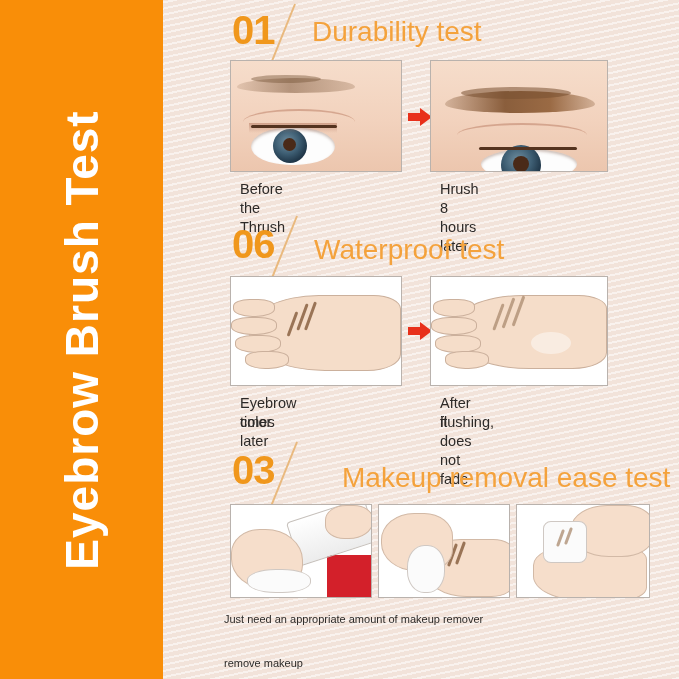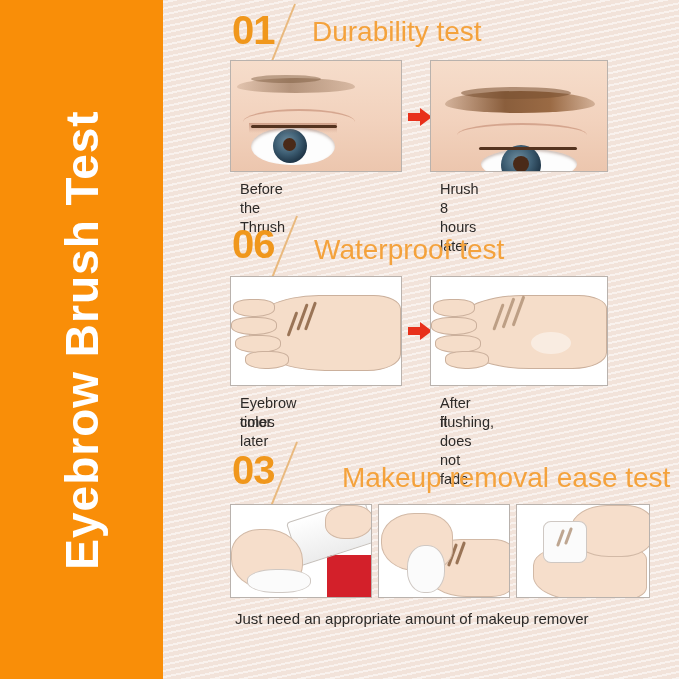--- a/index.html
+++ b/index.html
@@ -99,22 +99,22 @@
   .finger{position:absolute;background:#f5ddc9;border:1px solid #cbb09c;border-radius:40% 40% 46% 46%;}
   .swatch{position:absolute;background:#8a6242;border-radius:2px;transform:rotate(20deg);opacity:.85;}
   .swatch.light{background:#a98a6d;opacity:.75;}
   
   .stepimg{position:absolute;inset:0;background:#ffffff;overflow:hidden;}
   .blob{position:absolute;background:#f6decb;border:1px solid #d2b9a6;}
   .bottle{position:absolute;background:linear-gradient(180deg,#ffffff,#ececec);border:1px solid #c6c0bb;border-radius:4px;}
   .cloth{position:absolute;background:#d3202a;}
   .pad{position:absolute;background:#fbfbfb;border:1px solid #cfc8c3;border-radius:45%;}
   .desc{
-    position:absolute;left:235px;
-    font-size:15px;color:#2c2a28;line-height:22px;
+    position:absolute;left:224px;
+    font-size:11px;color:#2c2a28;line-height:22px;
     width:430px;
   }
 </style>
 </head>
 <body>
 
 <div id="page">
   <div id="bg-texture"></div>
 
   <div id="side-banner">
@@ -242,13 +242,14 @@
         <div class="blob" style="left:16px;top:40px;width:112px;height:54px;border-radius:36% 26% 24% 44%;"></div>
         <div class="blob" style="left:54px;top:0px;width:80px;height:50px;border-radius:44% 34% 38% 46%;"></div>
         <div class="pad" style="left:26px;top:16px;width:42px;height:40px;border-radius:18%;"></div>
         <div class="swatch light" style="left:42px;top:24px;width:3px;height:18px;"></div>
         <div class="swatch light" style="left:50px;top:22px;width:3px;height:18px;"></div>
       </div>
     </div>
   </div>
 
   <div class="desc" style="top:608px;">Just need an appropriate amount of makeup remover</div>
+  <div class="desc" style="top:652px;">remove makeup</div>
 </div>
 
 </body></html>

